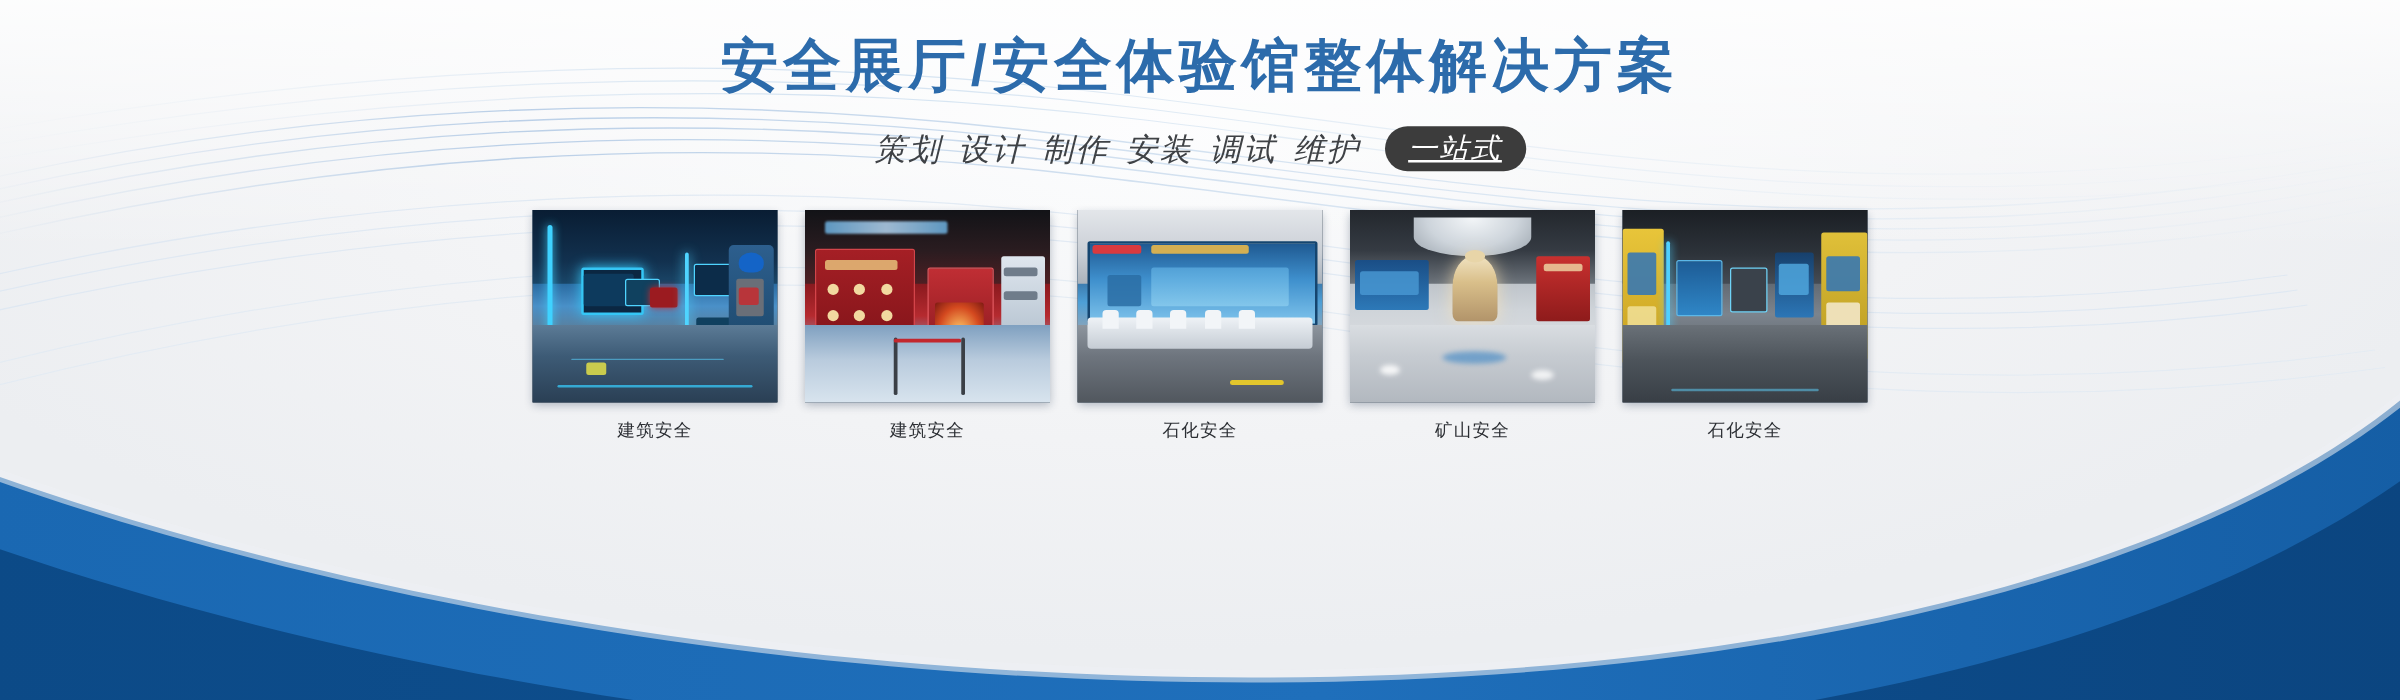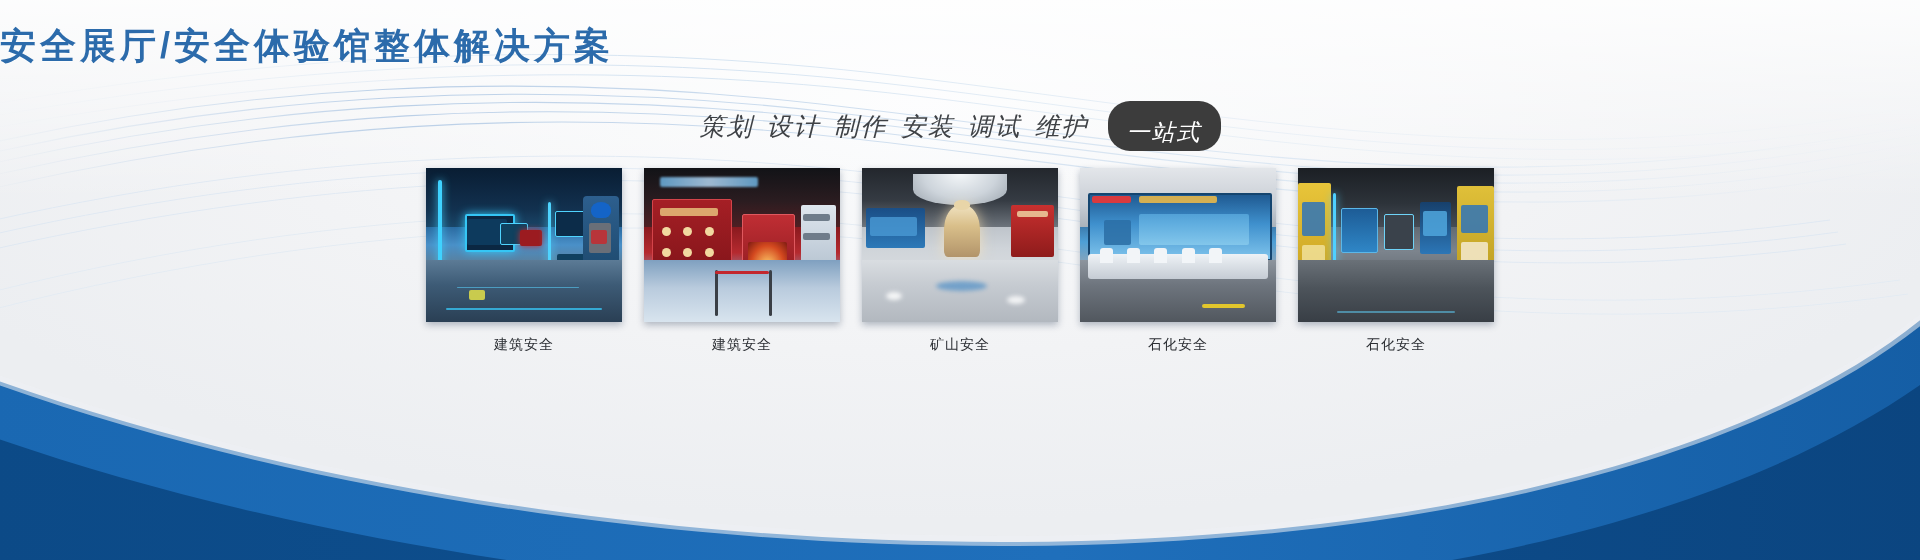--- a/index.html
+++ b/index.html
@@ -22,21 +22,22 @@
 
   
   .bottom-wave{position:absolute;left:0;bottom:0;width:1920px;height:300px;}
   .bottom-wave svg{display:block;width:1920px;height:300px;}
 
   
   .content{position:absolute;inset:0;}
 
   .title{
     position:absolute;left:0;right:0;top:22px;
-    font-size:36px;
+    text-align:center;
+    font-size:46px;
     font-weight:bold;
     letter-spacing:4px;
     color:#2c6bab;
     text-shadow:0 1px 0 rgba(255,255,255,.6);
     white-space:nowrap;
   }
 
   .subtitle-row{
     position:absolute;left:0;right:0;top:101px;
     display:flex;align-items:center;justify-content:center;
@@ -50,23 +51,24 @@
     font-style:italic;
     font-weight:500;
   }
   .badge{
     margin-left:6px;
     background:#3c3c3c;
     color:#ffffff;
     font-size:23px;
     letter-spacing:2px;
     border-radius:22px;
-    padding:19px 19px 7px;
+    padding:5px 19px 7px;
     font-style:italic;
     line-height:1.05;
+    text-decoration:underline;
   }
 
   
   .thumbs{
     position:absolute;top:168px;left:50%;transform:translateX(-50%);
     display:flex;gap:22px;
   }
   .thumb{width:196px;}
   .thumb-img{
     position:relative;
@@ -233,40 +235,20 @@
             <div class="glow" style="left:36%;bottom:4%;width:3px;height:30%;background:#3a3f46;"></div>
             <div class="glow" style="left:64%;bottom:4%;width:3px;height:30%;background:#3a3f46;"></div>
             <div class="glow" style="left:36%;bottom:31%;width:28%;height:3px;background:#c3272d;"></div>
           </div>
         </div>
         <div class="thumb-cap">建筑安全</div>
       </div>
 
       <div class="thumb">
         <div class="thumb-img">
-          <div class="scene" style="background:linear-gradient(180deg,#2a2f36 0%,#3a4049 14%,#b9bfc6 34%,#cfd4d9 52%,#d9dce0 70%,#c2c7cc 100%);">
-            <div class="s-ceil" style="background:linear-gradient(180deg,#23272d 0%,#353b43 55%,#6d747c 100%);"></div>
-            <div class="glow" style="left:26%;top:4%;width:48%;height:20%;border-radius:0 0 60% 60%;background:radial-gradient(ellipse at 50% 0%,#f3f6f8,#cdd4db 55%,#9aa3ac 100%);"></div>
-            <div class="glow" style="left:2%;top:26%;width:30%;height:26%;background:linear-gradient(180deg,#1a4e86,#2d79b8);"></div>
-            <div class="glow" style="left:4%;top:32%;width:24%;height:12%;background:#4a9ad4;opacity:.8;"></div>
-            <div class="glow" style="left:76%;top:24%;width:22%;height:34%;background:linear-gradient(180deg,#c8302f,#8e1b1b);"></div>
-            <div class="glow" style="left:79%;top:28%;width:16%;height:6px;background:#f0d9a8;opacity:.8;"></div>
-            <div class="glow" style="left:42%;top:24%;width:18%;height:34%;border-radius:46% 46% 12% 12%;background:linear-gradient(180deg,#f0e2c0 0%,#d9bf8a 40%,#b2946a 100%);box-shadow:0 0 14px rgba(255,230,180,.7);"></div>
-            <div class="glow" style="left:47%;top:21%;width:8%;height:6%;border-radius:50%;background:#e8d5a8;"></div>
-            <div class="s-floor" style="background:linear-gradient(180deg,#d9dde1 0%,#c6cbd1 40%,#b2b8bf 100%);"></div>
-            <div class="glow" style="left:38%;bottom:20%;width:26%;height:10px;border-radius:50%;background:#2f7fc4;opacity:.55;filter:blur(2px);"></div>
-            <div class="glow" style="left:12%;bottom:14%;width:16px;height:8px;border-radius:50%;background:#ffffff;opacity:.85;filter:blur(2px);"></div>
-            <div class="glow" style="left:74%;bottom:12%;width:18px;height:8px;border-radius:50%;background:#ffffff;opacity:.8;filter:blur(2px);"></div>
-          </div>
-        </div>
-        <div class="thumb-cap">矿山安全</div>
-      </div>
-
-      <div class="thumb">
-        <div class="thumb-img">
           <div class="scene" style="background:linear-gradient(180deg,#d7dbe0 0%,#c3c9d1 18%,#2e5f8f 30%,#4e9fd6 48%,#9aa6b2 66%,#6d757f 84%,#4a5159 100%);">
             <div class="s-ceil" style="background:linear-gradient(180deg,#e3e6ea 0%,#c9ced5 60%,#aab2bb 100%);"></div>
             <div class="glow" style="left:4%;top:16%;width:92%;height:42%;background:linear-gradient(180deg,#1f5a92 0%,#3f90cd 45%,#7fc4ec 100%);border:2px solid #15456f;"></div>
             <div class="glow" style="left:6%;top:18%;width:20%;height:7px;background:#d93a3f;"></div>
             <div class="glow" style="left:30%;top:18%;width:40%;height:7px;background:#e8b84a;opacity:.9;"></div>
             <div class="glow" style="left:30%;top:30%;width:56%;height:20%;background:linear-gradient(180deg,#5fb0e3,#8fd0f0);opacity:.7;"></div>
             <div class="glow" style="left:12%;top:34%;width:14%;height:16%;background:#2a6da5;opacity:.85;"></div>
             <div class="s-floor" style="background:linear-gradient(180deg,#8d959e 0%,#6e757e 40%,#51575e 100%);"></div>
             <div class="glow" style="left:4%;top:56%;width:92%;height:16%;background:linear-gradient(180deg,#eef2f6,#c5ccd4);border-radius:3px;"></div>
             <div class="glow" style="left:10%;top:52%;width:13px;height:15px;background:#f2f5f8;border-radius:3px 3px 0 0;"></div>
@@ -275,20 +257,40 @@
             <div class="glow" style="left:52%;top:52%;width:13px;height:15px;background:#f2f5f8;border-radius:3px 3px 0 0;"></div>
             <div class="glow" style="left:66%;top:52%;width:13px;height:15px;background:#f2f5f8;border-radius:3px 3px 0 0;"></div>
             <div class="glow" style="left:62%;bottom:9%;width:22%;height:4px;background:#e2c62c;"></div>
           </div>
         </div>
         <div class="thumb-cap">石化安全</div>
       </div>
 
       <div class="thumb">
         <div class="thumb-img">
+          <div class="scene" style="background:linear-gradient(180deg,#2a2f36 0%,#3a4049 14%,#b9bfc6 34%,#cfd4d9 52%,#d9dce0 70%,#c2c7cc 100%);">
+            <div class="s-ceil" style="background:linear-gradient(180deg,#23272d 0%,#353b43 55%,#6d747c 100%);"></div>
+            <div class="glow" style="left:26%;top:4%;width:48%;height:20%;border-radius:0 0 60% 60%;background:radial-gradient(ellipse at 50% 0%,#f3f6f8,#cdd4db 55%,#9aa3ac 100%);"></div>
+            <div class="glow" style="left:2%;top:26%;width:30%;height:26%;background:linear-gradient(180deg,#1a4e86,#2d79b8);"></div>
+            <div class="glow" style="left:4%;top:32%;width:24%;height:12%;background:#4a9ad4;opacity:.8;"></div>
+            <div class="glow" style="left:76%;top:24%;width:22%;height:34%;background:linear-gradient(180deg,#c8302f,#8e1b1b);"></div>
+            <div class="glow" style="left:79%;top:28%;width:16%;height:6px;background:#f0d9a8;opacity:.8;"></div>
+            <div class="glow" style="left:42%;top:24%;width:18%;height:34%;border-radius:46% 46% 12% 12%;background:linear-gradient(180deg,#f0e2c0 0%,#d9bf8a 40%,#b2946a 100%);box-shadow:0 0 14px rgba(255,230,180,.7);"></div>
+            <div class="glow" style="left:47%;top:21%;width:8%;height:6%;border-radius:50%;background:#e8d5a8;"></div>
+            <div class="s-floor" style="background:linear-gradient(180deg,#d9dde1 0%,#c6cbd1 40%,#b2b8bf 100%);"></div>
+            <div class="glow" style="left:38%;bottom:20%;width:26%;height:10px;border-radius:50%;background:#2f7fc4;opacity:.55;filter:blur(2px);"></div>
+            <div class="glow" style="left:12%;bottom:14%;width:16px;height:8px;border-radius:50%;background:#ffffff;opacity:.85;filter:blur(2px);"></div>
+            <div class="glow" style="left:74%;bottom:12%;width:18px;height:8px;border-radius:50%;background:#ffffff;opacity:.8;filter:blur(2px);"></div>
+          </div>
+        </div>
+        <div class="thumb-cap">矿山安全</div>
+      </div>
+
+      <div class="thumb">
+        <div class="thumb-img">
           <div class="scene" style="background:linear-gradient(180deg,#20252b 0%,#2e343c 16%,#5b636c 34%,#7c848d 54%,#5d646c 76%,#3b4148 100%);">
             <div class="s-ceil" style="background:linear-gradient(180deg,#1b1f24 0%,#2d333a 60%,#454c55 100%);"></div>
             <div class="glow" style="left:0;top:10%;width:17%;height:70%;background:linear-gradient(180deg,#e8c53a,#c79f1f);"></div>
             <div class="glow" style="left:2%;top:22%;width:12%;height:22%;background:#2f74b8;opacity:.85;"></div>
             <div class="glow" style="left:2%;top:50%;width:12%;height:14%;background:#f2e3a0;opacity:.8;"></div>
             <div class="glow" style="left:18%;top:16%;width:3px;height:58%;background:#4fd0ff;box-shadow:0 0 8px #4fd0ff;"></div>
             <div class="glow" style="left:22%;top:26%;width:18%;height:28%;background:linear-gradient(180deg,#1d5c96,#2f86c6);border:1px solid #5bb7e8;"></div>
             <div class="glow" style="left:44%;top:30%;width:14%;height:22%;background:#3a424b;border:1px solid #6fd3f7;"></div>
             <div class="glow" style="left:62%;top:22%;width:16%;height:34%;background:linear-gradient(180deg,#17406c,#2c76b6);"></div>
             <div class="glow" style="left:64%;top:28%;width:12%;height:16%;background:#4fa6dd;opacity:.85;"></div>

